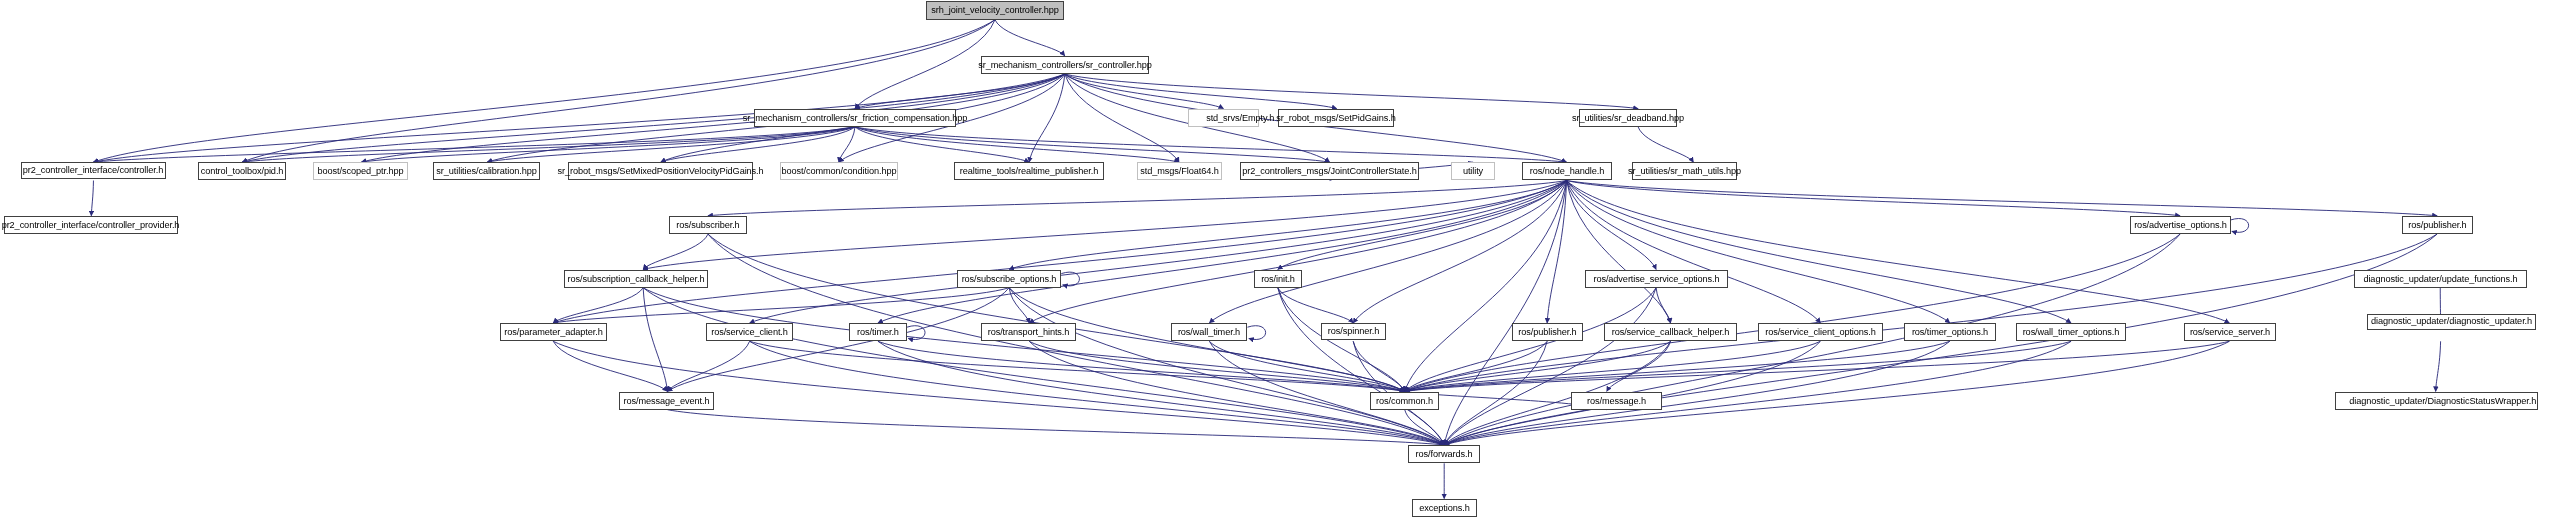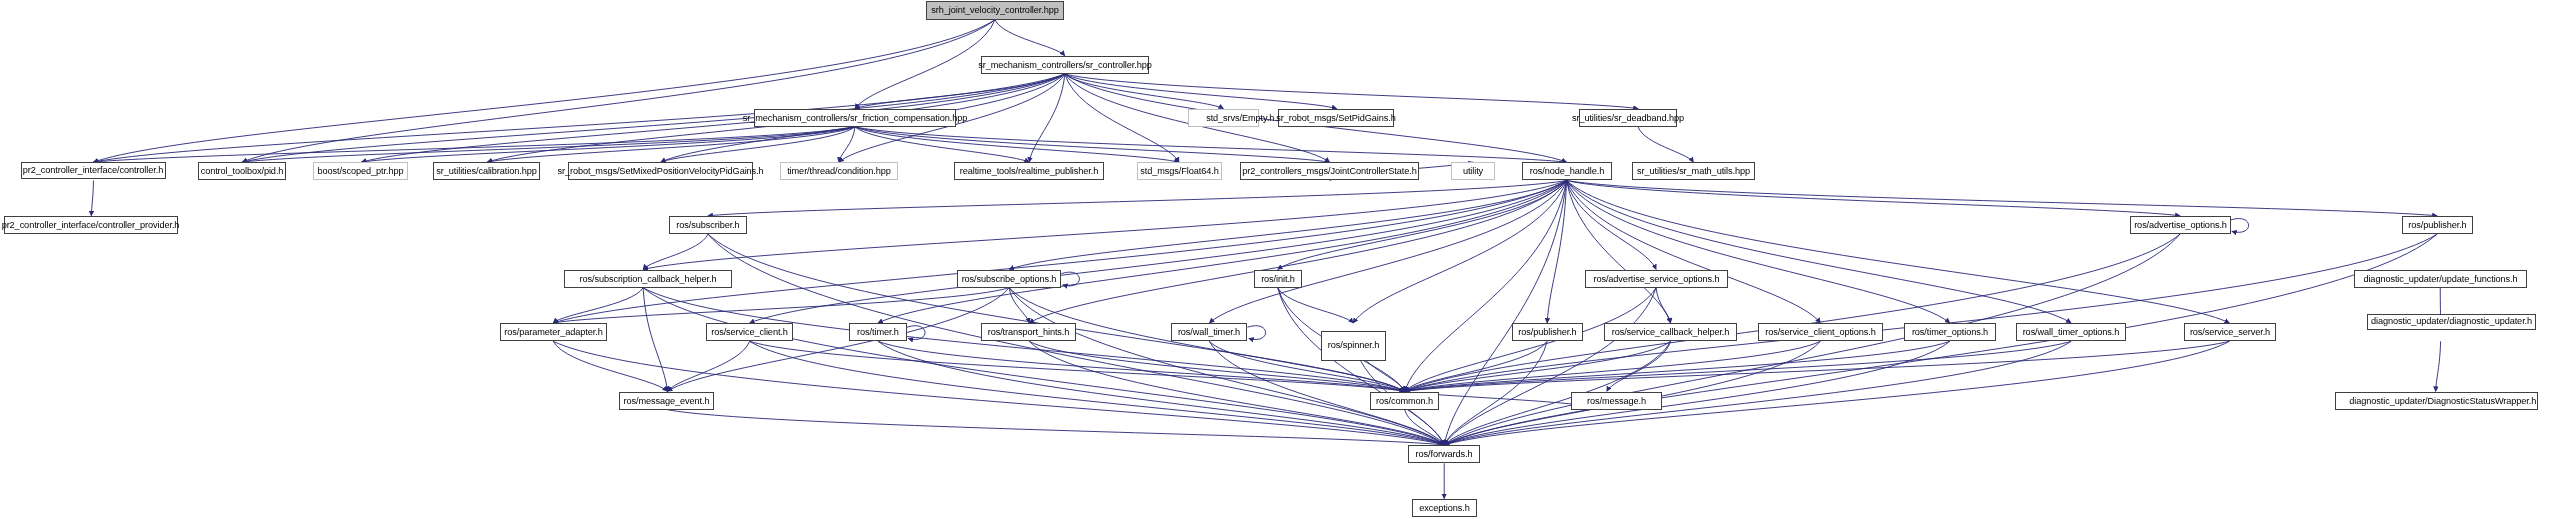--- a/index.html
+++ b/index.html
@@ -205,53 +205,53 @@
       <div class="node ext" style="left: 313px; top: 162px; width: 95px; height: 18.3px;">
         <span class="node-label">boost/scoped_ptr.hpp</span>
       </div>
       <div class="node" style="left: 433px; top: 162px; width: 107px; height: 18.3px;">
         <span class="node-label">sr_utilities/calibration.hpp</span>
       </div>
       <div class="node" style="left: 568px; top: 162px; width: 185px; height: 18.3px;">
         <span class="node-label">sr_robot_msgs/SetMixedPositionVelocityPidGains.h</span>
       </div>
       <div class="node ext" style="left: 780px; top: 162px; width: 118px; height: 18.3px;">
-        <span class="node-label">timer/thread/condition.hpp</span>
+        <span class="node-label">boost/common/condition.hpp</span>
       </div>
       <div class="node" style="left: 954px; top: 162px; width: 150px; height: 18.3px;">
         <span class="node-label">realtime_tools/realtime_publisher.h</span>
       </div>
       <div class="node ext" style="left: 1137px; top: 162px; width: 85px; height: 18.3px;">
         <span class="node-label">std_msgs/Float64.h</span>
       </div>
       <div class="node" style="left: 1240px; top: 162px; width: 179px; height: 18.3px;">
         <span class="node-label">pr2_controllers_msgs/JointControllerState.h</span>
       </div>
       <div class="node ext" style="left: 1451px; top: 162px; width: 44px; height: 18.3px; justify-content: center;">
         <span class="node-label">utility</span>
       </div>
       <div class="node" style="left: 1522px; top: 162px; width: 90px; height: 18.3px;">
         <span class="node-label">ros/node_handle.h</span>
       </div>
-      <div class="node" style="left: 1632px; top: 162px; width: 123px; height: 18.3px;">
+      <div class="node" style="left: 1632px; top: 162px; width: 105px; height: 18.3px;">
         <span class="node-label">sr_utilities/sr_math_utils.hpp</span>
       </div>
       <div class="node" style="left: 3.5px; top: 216px; width: 174px; height: 18.3px;">
         <span class="node-label">pr2_controller_interface/controller_provider.h</span>
       </div>
       <div class="node" style="left: 669px; top: 216px; width: 78px; height: 18.3px;">
         <span class="node-label">ros/subscriber.h</span>
       </div>
       <div class="node" style="left: 2130px; top: 216px; width: 101px; height: 18.3px;">
         <span class="node-label">ros/advertise_options.h</span>
       </div>
       <div class="node" style="left: 2402px; top: 216px; width: 71px; height: 18.3px;">
         <span class="node-label">ros/publisher.h</span>
       </div>
-      <div class="node" style="left: 564px; top: 270px; width: 168px; height: 18.3px;">
+      <div class="node" style="left: 564px; top: 270px; width: 144px; height: 18.3px;">
         <span class="node-label">ros/subscription_callback_helper.h</span>
       </div>
       <div class="node" style="left: 957px; top: 270px; width: 104px; height: 18.3px;">
         <span class="node-label">ros/subscribe_options.h</span>
       </div>
       <div class="node" style="left: 1254px; top: 270px; width: 48px; height: 18.3px;">
         <span class="node-label">ros/init.h</span>
       </div>
       <div class="node" style="left: 1585px; top: 270px; width: 143px; height: 18.3px;">
         <span class="node-label">ros/advertise_service_options.h</span>
@@ -267,21 +267,21 @@
       </div>
       <div class="node" style="left: 849px; top: 323px; width: 58px; height: 18.3px;">
         <span class="node-label">ros/timer.h</span>
       </div>
       <div class="node" style="left: 981px; top: 323px; width: 95px; height: 18.3px;">
         <span class="node-label">ros/transport_hints.h</span>
       </div>
       <div class="node" style="left: 1171px; top: 323px; width: 76px; height: 18.3px;">
         <span class="node-label">ros/wall_timer.h</span>
       </div>
-      <div class="node" style="left: 1321px; top: 323px; width: 65px; height: 30px; margin-top: 8px;">
+      <div class="node" style="left: 1321px; top: 323px; width: 65px; height: 17px;">
         <span class="node-label">ros/spinner.h</span>
       </div>
       <div class="node" style="left: 1512px; top: 323px; width: 71px; height: 18.3px;">
         <span class="node-label">ros/publisher.h</span>
       </div>
       <div class="node" style="left: 1604px; top: 323px; width: 133px; height: 18.3px;">
         <span class="node-label">ros/service_callback_helper.h</span>
       </div>
       <div class="node" style="left: 1758px; top: 323px; width: 125px; height: 18.3px;">
         <span class="node-label">ros/service_client_options.h</span>

